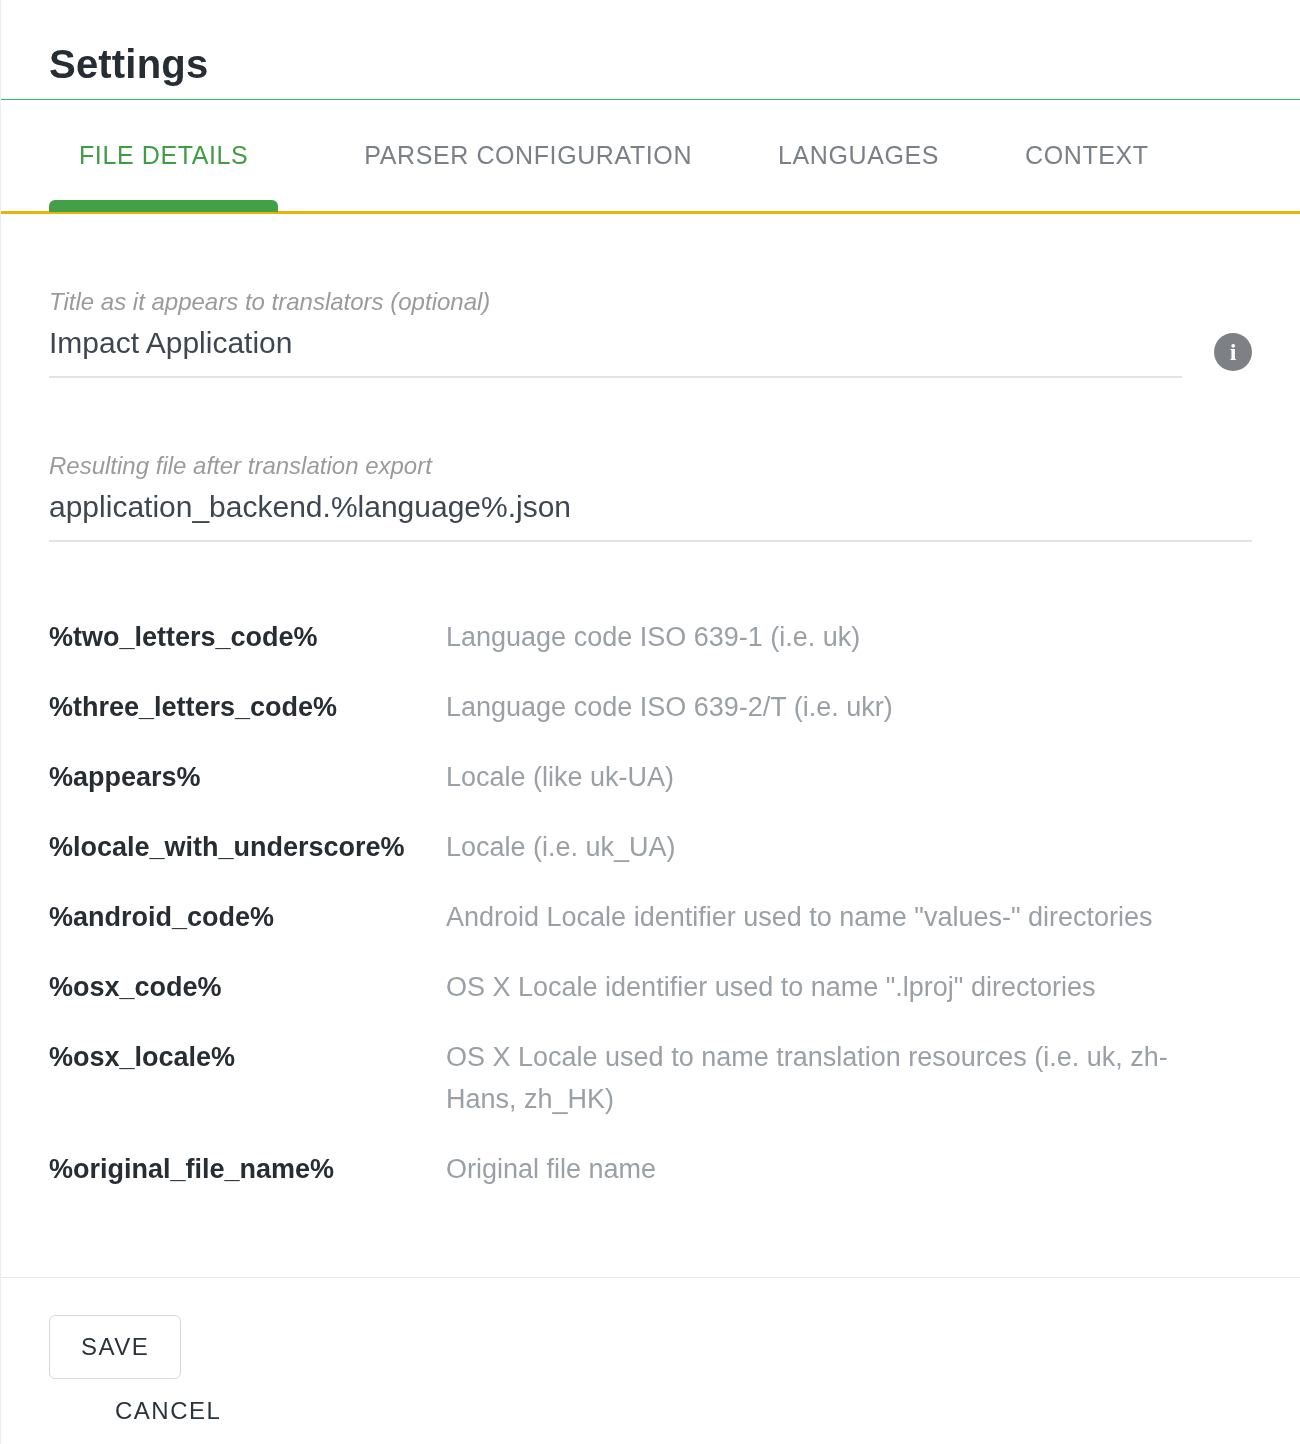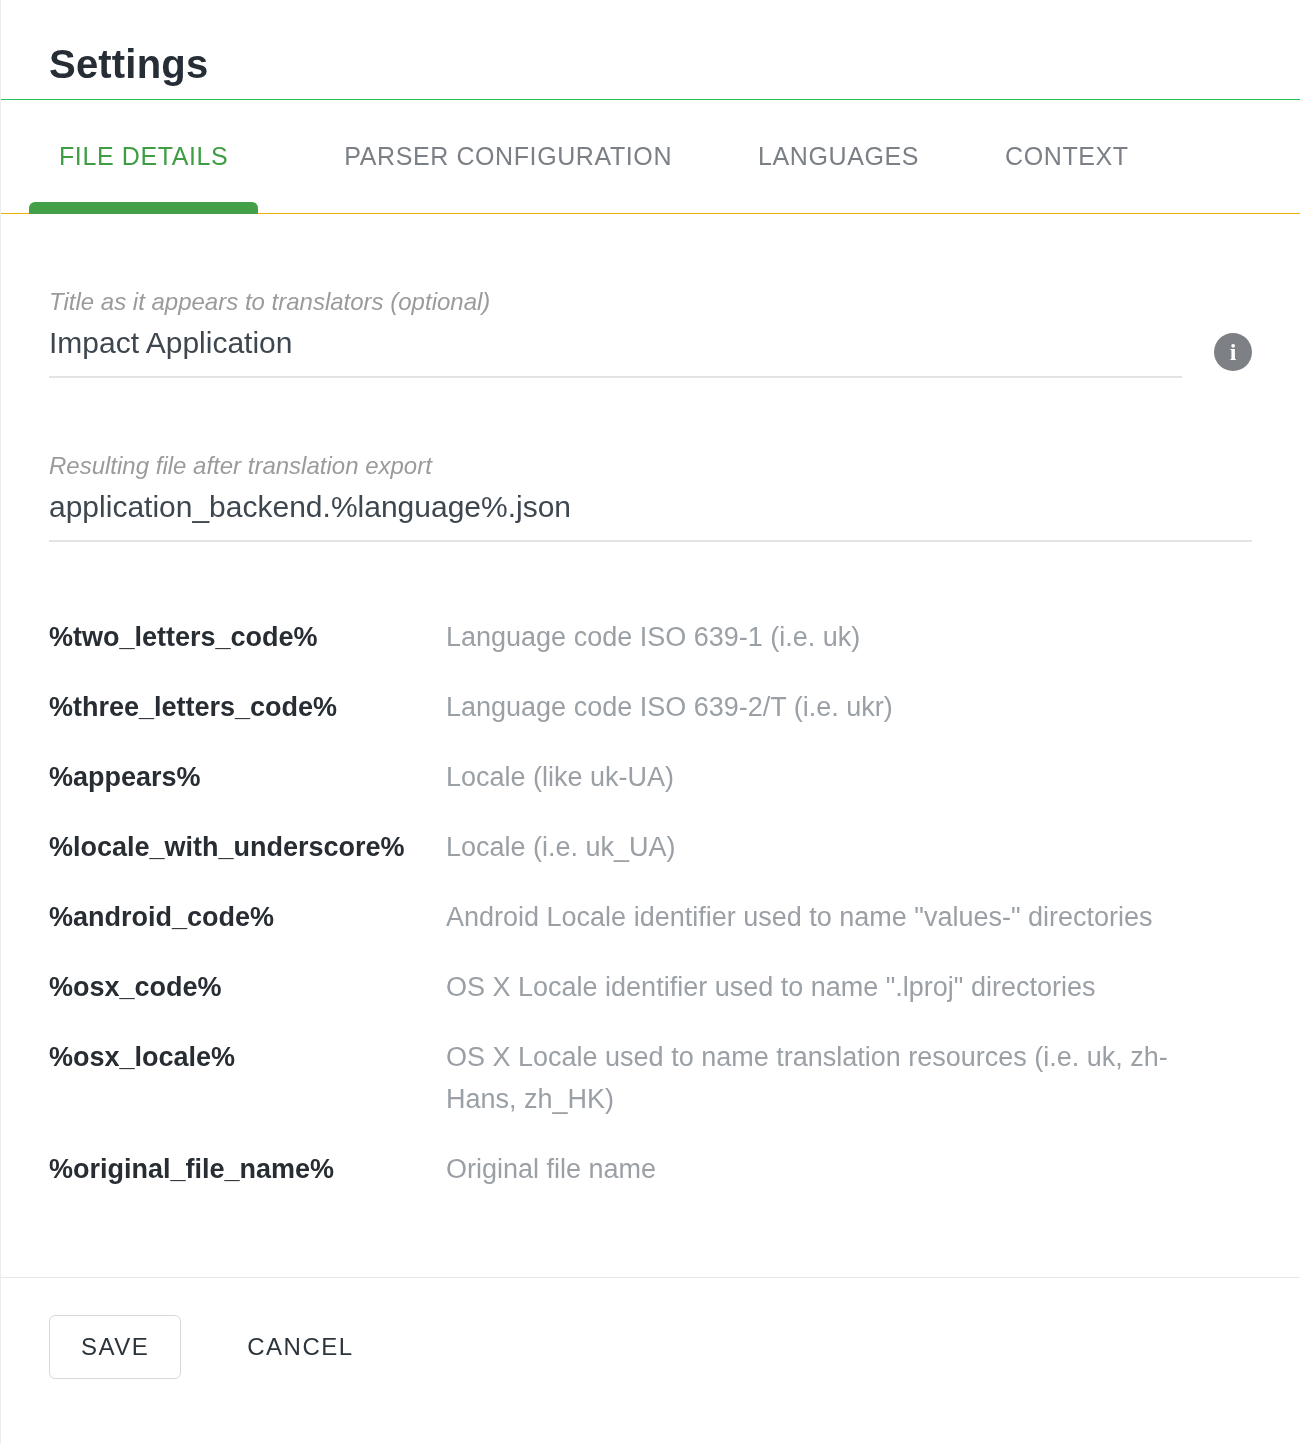--- a/index.html
+++ b/index.html
@@ -25,24 +25,24 @@
   }
   .page-title {
     font-size: 40px;
     font-weight: 700;
     letter-spacing: 0.2px;
     color: #262d35;
   }
   
   .tabbar {
     height: 114px;
-    border-bottom: 1px solid #eab308;
-    display: flex;
-    align-items: center;
-    padding-left: 28px;
+    border-bottom: 3px solid #eab308;
+    display: flex;
+    align-items: center;
+    padding-left: 48px;
   }
   .tab {
     position: relative;
     height: 100%;
     display: flex;
     align-items: center;
     font-size: 25px;
     letter-spacing: 0.6px;
     color: #7b8086;
     cursor: pointer;
@@ -125,20 +125,21 @@
     color: #9aa0a5;
     max-width: 775px;
   }
   
   .footer {
     height: 139px;
     border-top: 1px solid #e8e8e8;
     padding: 37px 48px 0 48px;
     display: flex;
     align-items: flex-start;
+    flex-direction: column;
   }
   .save-button {
     background: #ffffff;
     border: 1px solid #d8d8d8;
     border-radius: 6px;
     padding: 17px 31px;
     font-family: "Liberation Sans", "DejaVu Sans", sans-serif;
     font-size: 24px;
     letter-spacing: 1.5px;
     color: #2b333b;

